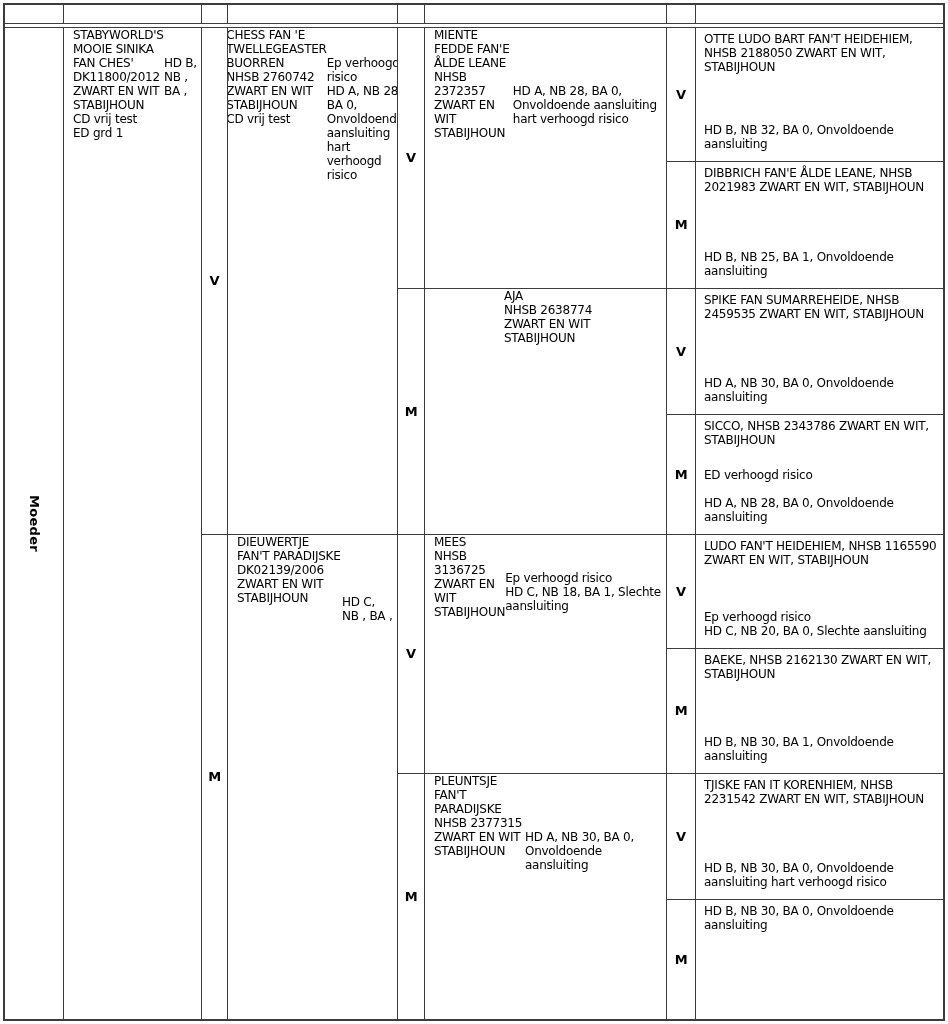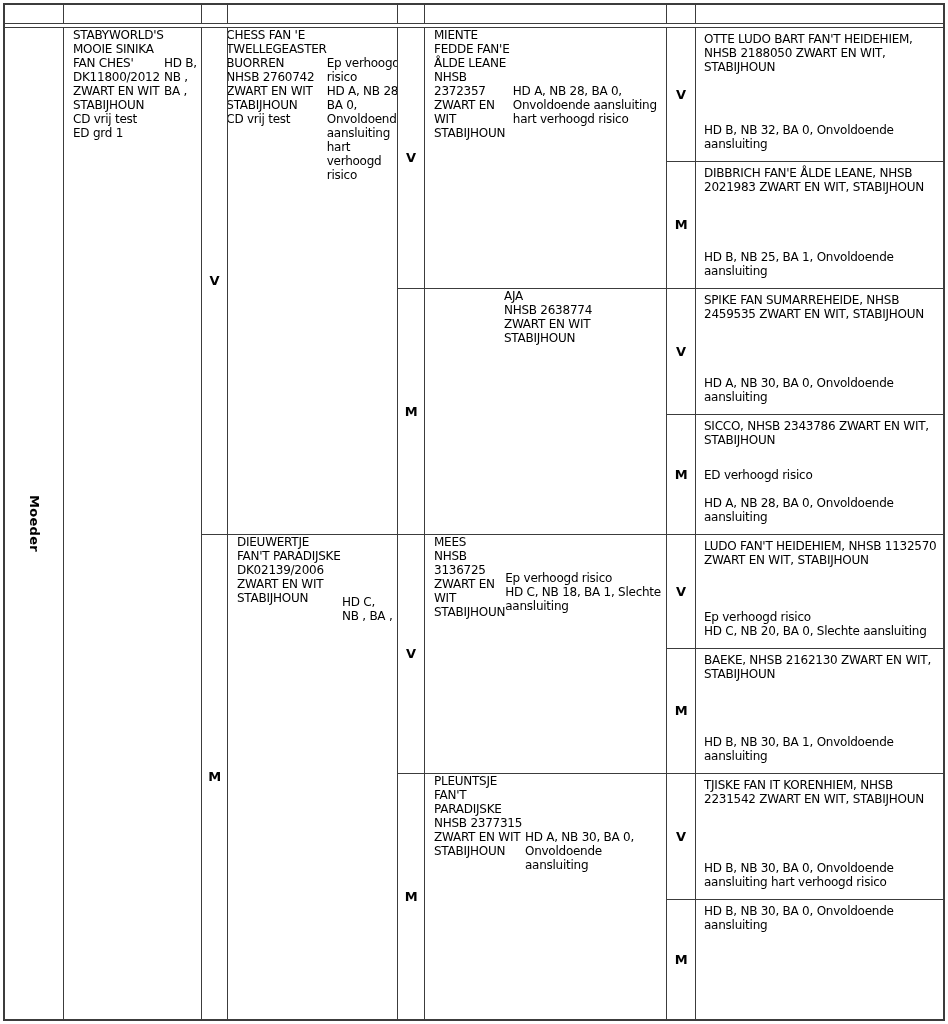--- a/index.html
+++ b/index.html
@@ -134,21 +134,21 @@
         <div class="blk">SPIKE FAN SUMARREHEIDE, NHSB 2459535 ZWART EN WIT, STABIJHOUN</div>
         <div class="blk">HD A, NB 30, BA 0, Onvoldoende aansluiting</div>
       </div>
       <div class="c nr g4" style="grid-area:4/8/5/9">
         <div class="blk">SICCO, NHSB 2343786 ZWART EN WIT, STABIJHOUN</div>
         <div class="blk">ED verhoogd risico
 
 HD A, NB 28, BA 0, Onvoldoende aansluiting</div>
       </div>
       <div class="c nr g4" style="grid-area:5/8/6/9">
-        <div class="blk">LUDO FAN'T HEIDEHIEM, NHSB 1132570 ZWART EN WIT, STABIJHOUN</div>
+        <div class="blk">LUDO FAN'T HEIDEHIEM, NHSB 1165590 ZWART EN WIT, STABIJHOUN</div>
         <div class="blk">Ep verhoogd risico
 HD C, NB 20, BA 0, Slechte aansluiting</div>
       </div>
       <div class="c nr g4" style="grid-area:6/8/7/9">
         <div class="blk">BAEKE, NHSB 2162130 ZWART EN WIT, STABIJHOUN</div>
         <div class="blk">HD B, NB 30, BA 1, Onvoldoende aansluiting</div>
       </div>
       <div class="c nr g4" style="grid-area:7/8/8/9">
         <div class="blk">TJISKE FAN IT KORENHIEM, NHSB 2231542 ZWART EN WIT, STABIJHOUN</div>
         <div class="blk">HD B, NB 30, BA 0, Onvoldoende aansluiting hart verhoogd risico</div>

